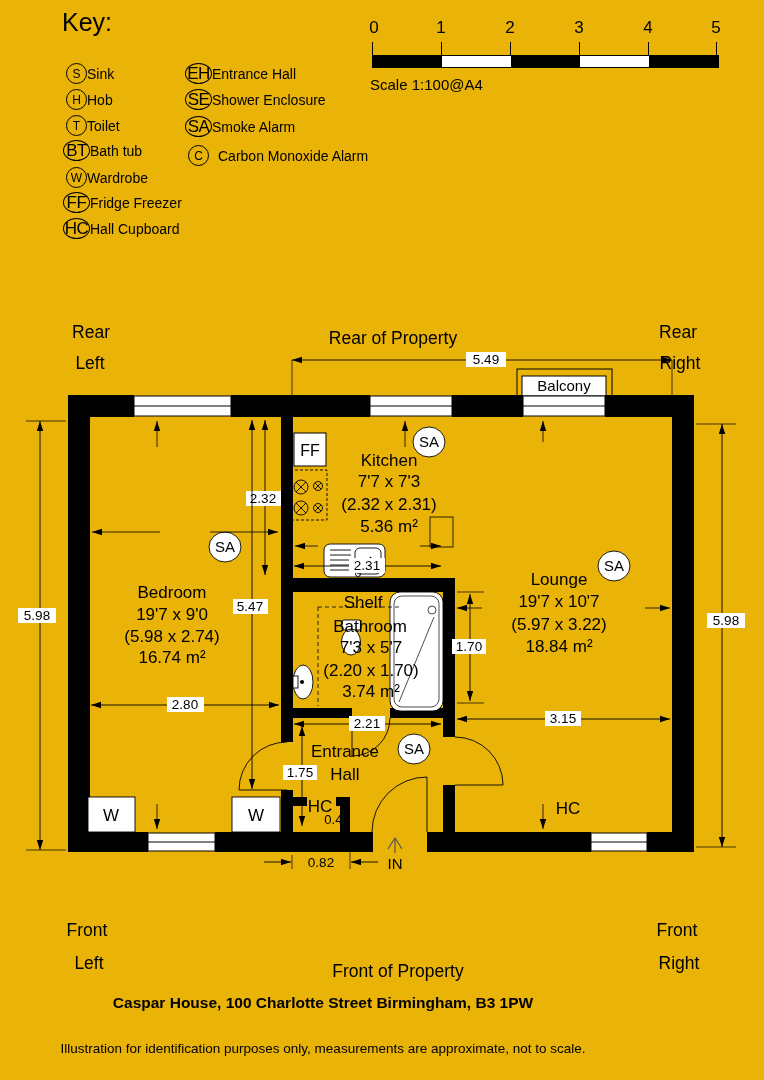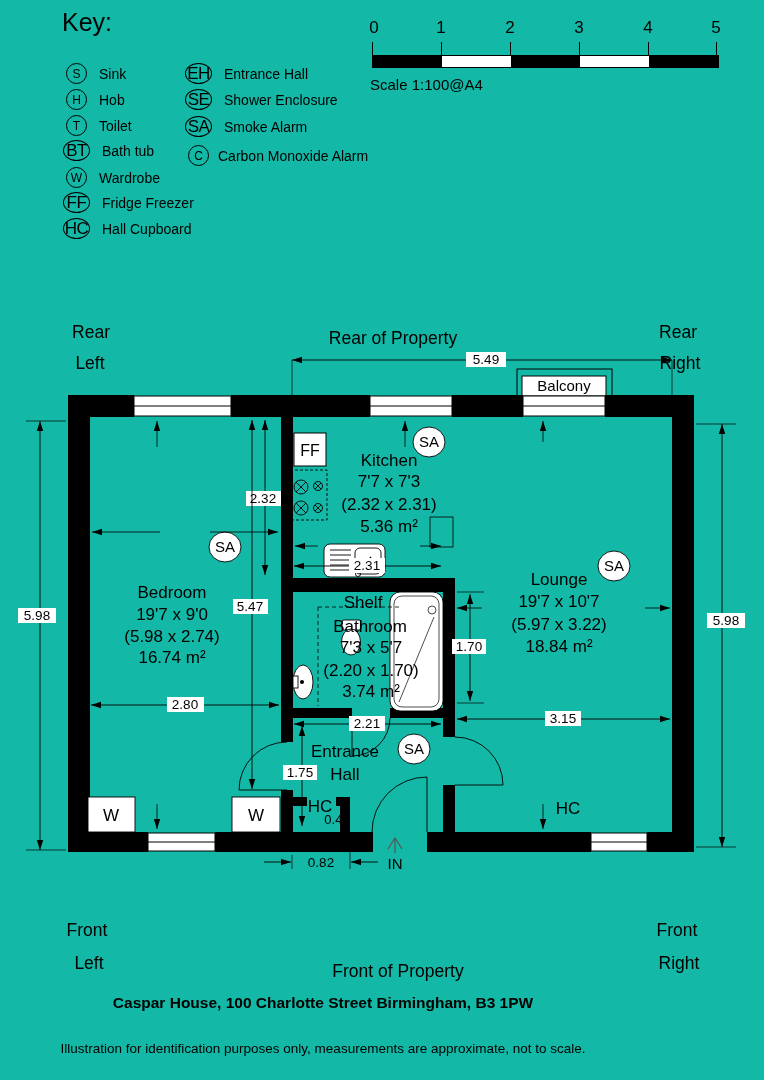--- a/index.html
+++ b/index.html
@@ -1,26 +1,26 @@
 <!DOCTYPE html>
 <html><head>
 <meta charset="utf-8">
 <style>
   html,body{margin:0;padding:0;background:#fff;}
-  #page{position:relative;width:764px;height:1080px;background:#14b8a6;overflow:hidden;
+  #page{position:relative;width:764px;height:1080px;background:#eab308;overflow:hidden;
         font-family:"Liberation Sans","DejaVu Sans",sans-serif;color:#000;}
   .abs{position:absolute;}
   
   #key-title{position:absolute;left:62px;top:8px;font-size:25px;}
   .lrow{position:absolute;display:flex;align-items:center;}
   .lcircle{display:flex;align-items:center;justify-content:center;
            border:1.2px solid #000;border-radius:50%;width:21px;height:21px;
            font-size:12px;flex:0 0 auto;box-sizing:border-box;}
   .lcircle.wide{width:27px;height:21px;font-size:17px;letter-spacing:-0.5px;}
-  .llabel{margin-left:12px;font-size:14px;white-space:nowrap;}
+  .llabel{margin-left:0;font-size:14px;white-space:nowrap;}
   
   #scalebar{position:absolute;left:372px;top:18px;width:345px;height:90px;}
   .sb-num{position:absolute;top:0;font-size:17px;transform:translateX(-50%);}
   .sb-tick{position:absolute;top:24px;width:1px;height:13px;background:#000;}
   #sb-bar{position:absolute;top:37px;left:0;width:345px;height:11px;
           border:1px solid #000;display:flex;box-sizing:content-box;}
   .sb-seg{flex:1 1 0;}
   .sb-b{background:#000;} .sb-w{background:#fff;}
   #sb-caption{position:absolute;left:-2px;top:58px;font-size:15px;white-space:nowrap;}
   

